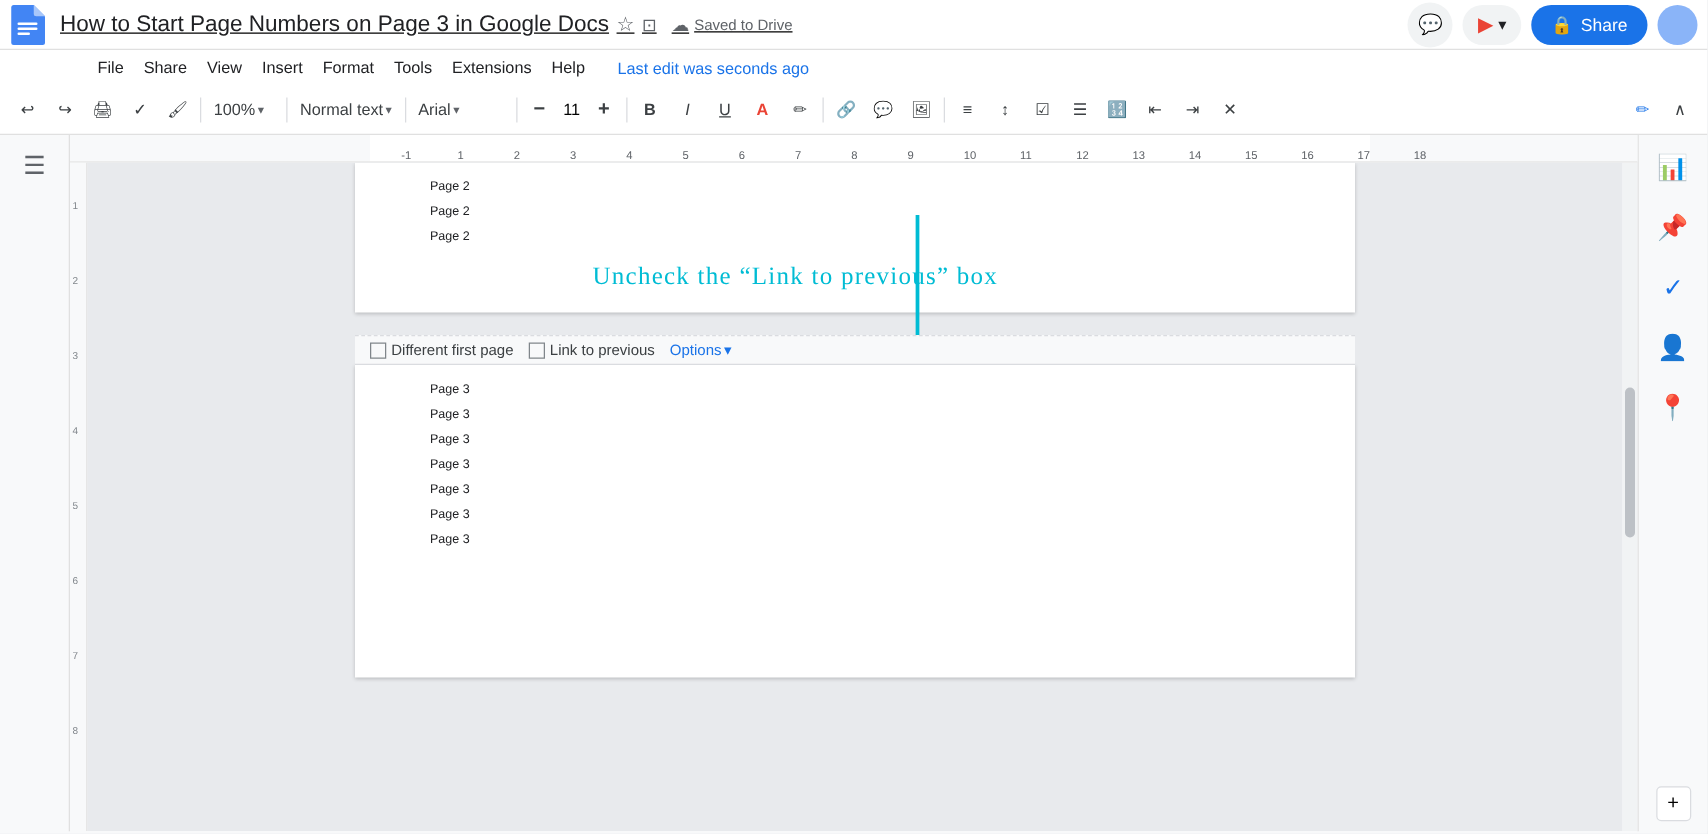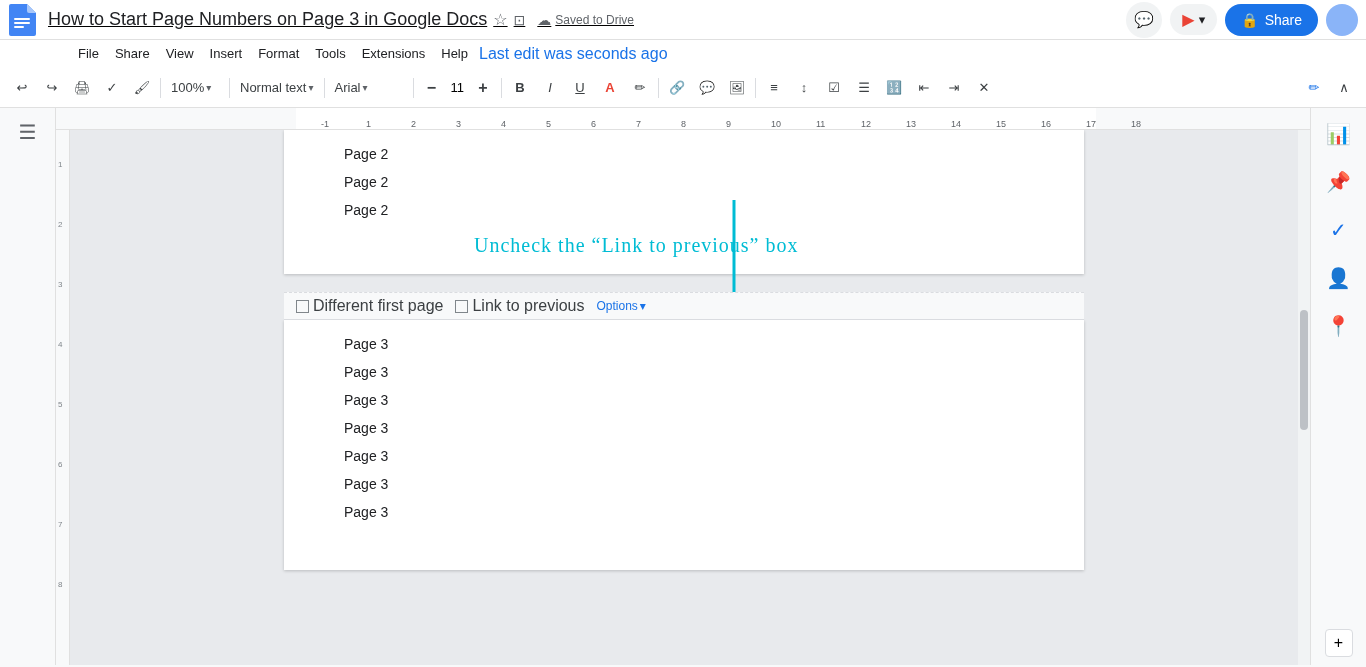--- a/index.html
+++ b/index.html
@@ -21,21 +21,21 @@
     #share-btn { display: flex; align-items: center; gap: 6px; background: #1a73e8; color: #fff; border: none; border-radius: 20px; padding: 8px 16px; cursor: pointer; font-size: 14px; font-weight: 500; }
     #share-icon { font-size: 14px; }
     #avatar { width: 32px; height: 32px; border-radius: 50%; background: #8ab4f8; cursor: pointer; overflow: hidden; }
 
     
     #menubar {
       display: flex; align-items: center; padding: 0 70px; height: 28px;
       background: #fff;
     }
     .menu-item { padding: 0 8px; height: 28px; line-height: 28px; cursor: pointer; border-radius: 4px; font-size: 13px; color: #202124; }
-    #last-edit { font-size: 16px; color: #1a73e8; margin-left: 3px; cursor: pointer; }
+    #last-edit { font-size: 13px; color: #1a73e8; margin-left: 18px; cursor: pointer; }
 
     
     #toolbar {
       display: flex; align-items: center; padding: 0 8px; height: 40px;
       background: #fff; border-bottom: 1px solid #e0e0e0; gap: 2px;
     }
     .tb-btn { height: 28px; min-width: 28px; border: none; background: transparent; cursor: pointer; border-radius: 4px; display: flex; align-items: center; justify-content: center; font-size: 13px; color: #3c4043; padding: 0 4px; }
     .tb-sep { width: 1px; height: 20px; background: #dadce0; margin: 0 2px; }
     .tb-dropdown { display: flex; align-items: center; gap: 2px; height: 28px; border: none; background: transparent; cursor: pointer; border-radius: 4px; padding: 0 6px; font-size: 13px; color: #3c4043; }
     .dropdown-arrow { font-size: 10px; color: #5f6368; }
@@ -57,34 +57,34 @@
     #ruler { height: 22px; background: #f8f9fa; border-bottom: 1px solid #e0e0e0; position: relative; display: flex; align-items: center; padding-left: 0; }
     #ruler-inner { width: 100%; height: 100%; position: relative; background: linear-gradient(to right, #f8f9fa 240px, #fff 240px, #fff 1040px, #f8f9fa 1040px); }
     .ruler-mark { position: absolute; bottom: 0; font-size: 9px; color: #5f6368; }
 
     
     #page-container { flex: 1; overflow-y: auto; background: #e8eaed; display: flex; flex-direction: column; align-items: center; padding: 0; position: relative; }
 
     
     .doc-page { width: 800px; background: #fff; margin: 0 auto; position: relative; box-shadow: 0 1px 3px rgba(0,0,0,0.2); }
     .page-content { padding: 10px 60px 20px; }
-    .page-text { font-size: 14px; color: #202124; line-height: 2; }
+    .page-text { font-size: 10px; color: #202124; line-height: 2; }
 
     
     #page2 { margin-bottom: 0; }
 
     
     #header-section-bar {
       width: 800px; background: #f8f9fa; border-top: 1px dashed #dadce0; border-bottom: 1px solid #dadce0;
       padding: 4px 12px; display: flex; align-items: center; font-size: 12px; color: #5f6368;
       position: relative; z-index: 2;
     }
     #header-section-label { flex: 1; font-size: 12px; color: #5f6368; }
     #header-controls { display: flex; align-items: center; gap: 12px; }
-    .header-checkbox-group { display: flex; align-items: center; gap: 4px; font-size: 16px; color: #3c4043; }
+    .header-checkbox-group { display: flex; align-items: center; gap: 4px; font-size: 12px; color: #3c4043; }
     .header-checkbox { width: 13px; height: 13px; border: 1px solid #80868b; cursor: pointer; }
     #options-btn { color: #1a73e8; font-size: 12px; cursor: pointer; display: flex; align-items: center; gap: 2px; border: none; background: transparent; }
 
     
     #right-sidebar { width: 56px; background: #f8f9fa; display: flex; flex-direction: column; align-items: center; padding-top: 8px; gap: 12px; border-left: 1px solid #e0e0e0; flex-shrink: 0; }
     .right-icon { width: 36px; height: 36px; border-radius: 50%; display: flex; align-items: center; justify-content: center; cursor: pointer; font-size: 18px; color: #5f6368; }
 
     
     #scrollbar-area { width: 12px; background: #f1f3f4; position: relative; }
     #scrollbar-thumb { width: 8px; height: 120px; background: #bdc1c6; border-radius: 4px; margin: 0 auto; margin-top: 180px; }

